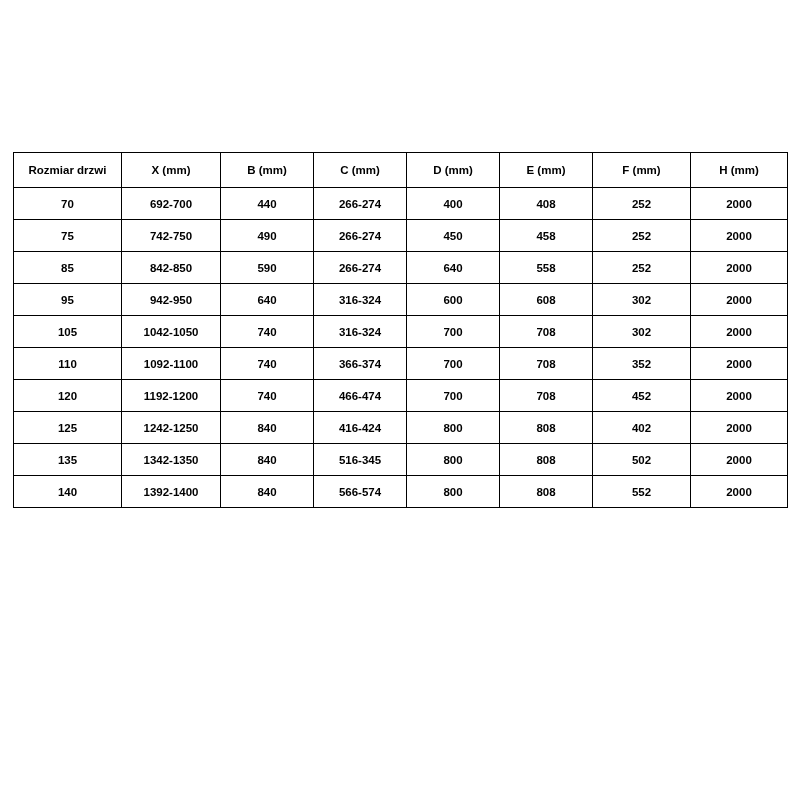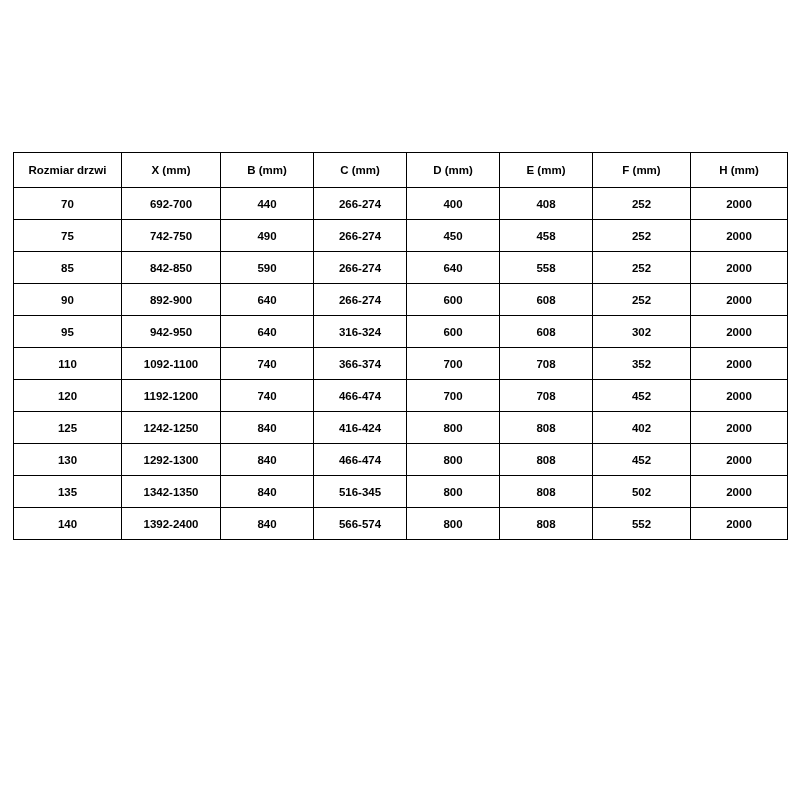--- a/index.html
+++ b/index.html
@@ -111,36 +111,36 @@
           <td>85</td>
           <td>842-850</td>
           <td>590</td>
           <td>266-274</td>
           <td>640</td>
           <td>558</td>
           <td>252</td>
           <td>2000</td>
         </tr>
         <tr>
-          <td>90</td>
-          <td>892-900</td>
-          <td>640</td>
-          <td>266-274</td>
-          <td>600</td>
-          <td>608</td>
-          <td>252</td>
-          <td>2000</td>
-        </tr>
-        <tr>
           <td>95</td>
           <td>942-950</td>
           <td>640</td>
           <td>316-324</td>
           <td>600</td>
           <td>608</td>
+          <td>302</td>
+          <td>2000</td>
+        </tr>
+        <tr>
+          <td>105</td>
+          <td>1042-1050</td>
+          <td>740</td>
+          <td>316-324</td>
+          <td>700</td>
+          <td>708</td>
           <td>302</td>
           <td>2000</td>
         </tr>
         <tr>
           <td>110</td>
           <td>1092-1100</td>
           <td>740</td>
           <td>366-374</td>
           <td>700</td>
           <td>708</td>
@@ -161,42 +161,32 @@
           <td>125</td>
           <td>1242-1250</td>
           <td>840</td>
           <td>416-424</td>
           <td>800</td>
           <td>808</td>
           <td>402</td>
           <td>2000</td>
         </tr>
         <tr>
-          <td>130</td>
-          <td>1292-1300</td>
-          <td>840</td>
-          <td>466-474</td>
-          <td>800</td>
-          <td>808</td>
-          <td>452</td>
-          <td>2000</td>
-        </tr>
-        <tr>
           <td>135</td>
           <td>1342-1350</td>
           <td>840</td>
           <td>516-345</td>
           <td>800</td>
           <td>808</td>
           <td>502</td>
           <td>2000</td>
         </tr>
         <tr>
           <td>140</td>
-          <td>1392-2400</td>
+          <td>1392-1400</td>
           <td>840</td>
           <td>566-574</td>
           <td>800</td>
           <td>808</td>
           <td>552</td>
           <td>2000</td>
         </tr>
       </tbody>
     </table>
   </div>

